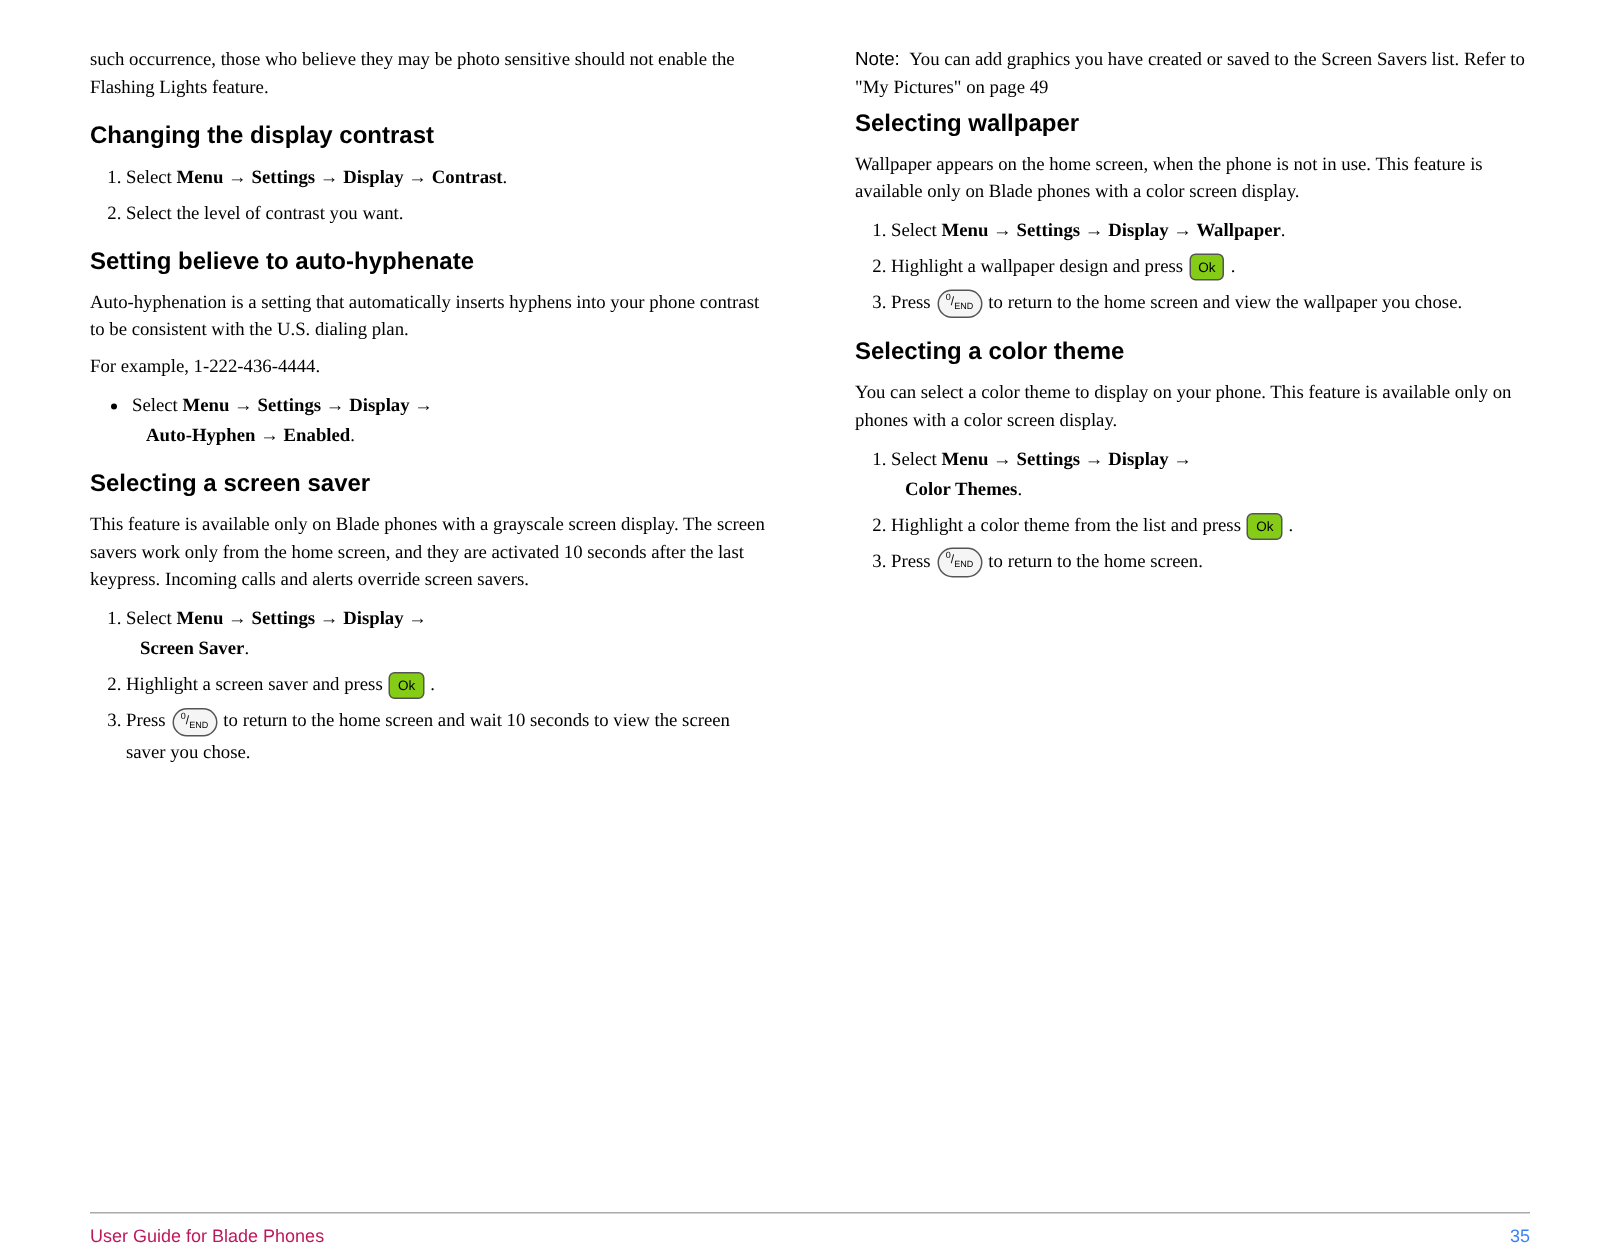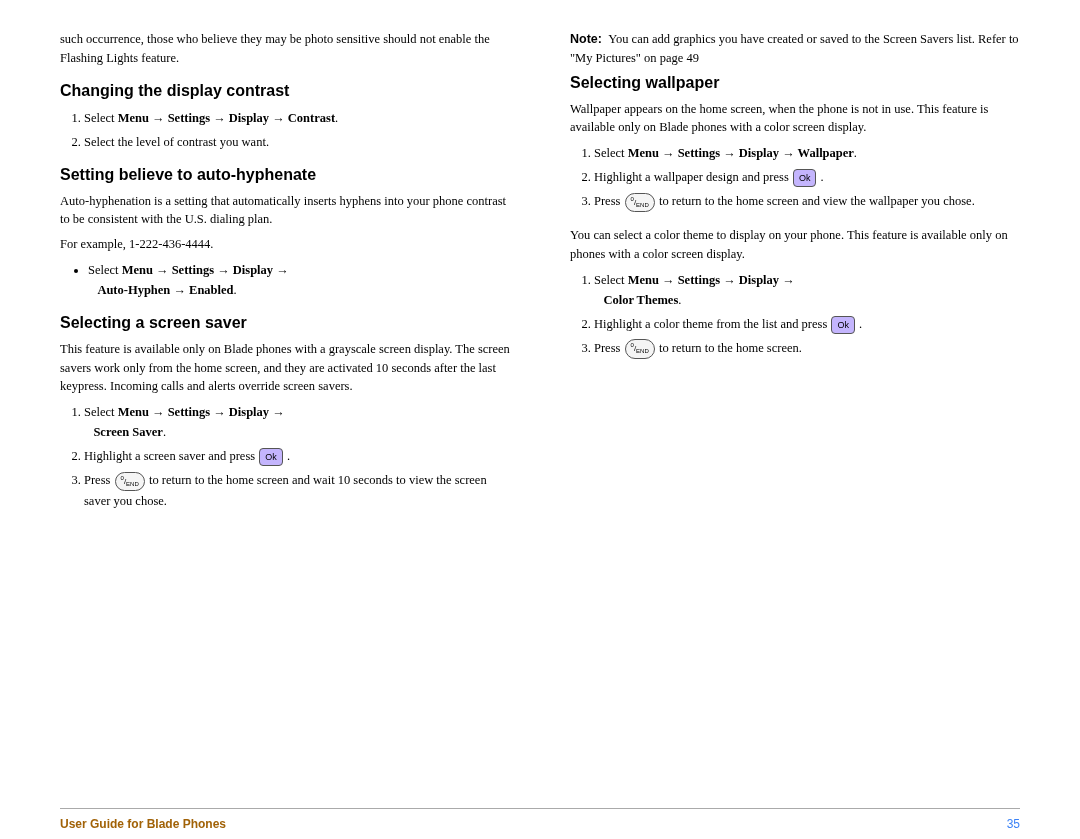--- a/index.html
+++ b/index.html
@@ -85,34 +85,34 @@
 
     ul li {
       margin-bottom: 4px;
     }
 
     b, strong {
       font-weight: bold;
     }
 
     .note-label {
-      font-weight: bold;
+      font-weight: normal;
       font-family: Arial, Helvetica, sans-serif;
     }
 
     .ok-btn {
       display: inline-block;
       border: 1.5px solid #555;
       border-radius: 4px;
       padding: 1px 5px 1px 5px;
       font-size: 9px;
       font-family: Arial, sans-serif;
       vertical-align: middle;
       margin: 0 1px;
-      background: #c4b5fd;
+      background: #84cc16;
       position: relative;
     }
 
     .end-btn {
       display: inline-block;
       border: 1.5px solid #555;
       border-radius: 12px;
       padding: 1px 5px;
       font-size: 8px;
       font-family: Arial, sans-serif;
@@ -128,22 +128,21 @@
       border-top: 1px solid #aaa;
       display: flex;
       justify-content: space-between;
       padding: 8px 0;
       font-family: Arial, Helvetica, sans-serif;
       font-size: 12px;
       margin-top: auto;
     }
 
     .footer-left {
-      color: #a16207;
-      font-weight: bold;
+      color: #be185d;
     }
 
     .footer-right {
       color: #3b82f6;
     }
   </style>
 </head>
 <body>
 
 <div class="page">
@@ -191,20 +190,21 @@
         <h2>Selecting wallpaper</h2>
         <p class="body-text">Wallpaper appears on the home screen, when the phone is not in use. This feature is available only on Blade phones with a color screen display.</p>
         <ol>
           <li>Select <b>Menu → Settings → Display → Wallpaper</b>.</li>
           <li>Highlight a wallpaper design and press <span class="ok-btn">Ok</span> .</li>
           <li>Press <span class="end-btn"><sup style="font-size:6px">0</sup>/<sub style="font-size:6px">END</sub></span> to return to the home screen and view the wallpaper you chose.</li>
         </ol>
       </div>
 
       <div class="section">
+        <h2>Selecting a color theme</h2>
         <p class="body-text">You can select a color theme to display on your phone. This feature is available only on phones with a color screen display.</p>
         <ol>
           <li>Select <b>Menu → Settings → Display →<br>&nbsp;&nbsp;&nbsp;Color Themes</b>.</li>
           <li>Highlight a color theme from the list and press <span class="ok-btn">Ok</span> .</li>
           <li>Press <span class="end-btn"><sup style="font-size:6px">0</sup>/<sub style="font-size:6px">END</sub></span> to return to the home screen.</li>
         </ol>
       </div>
     </div>
   </div>
 

